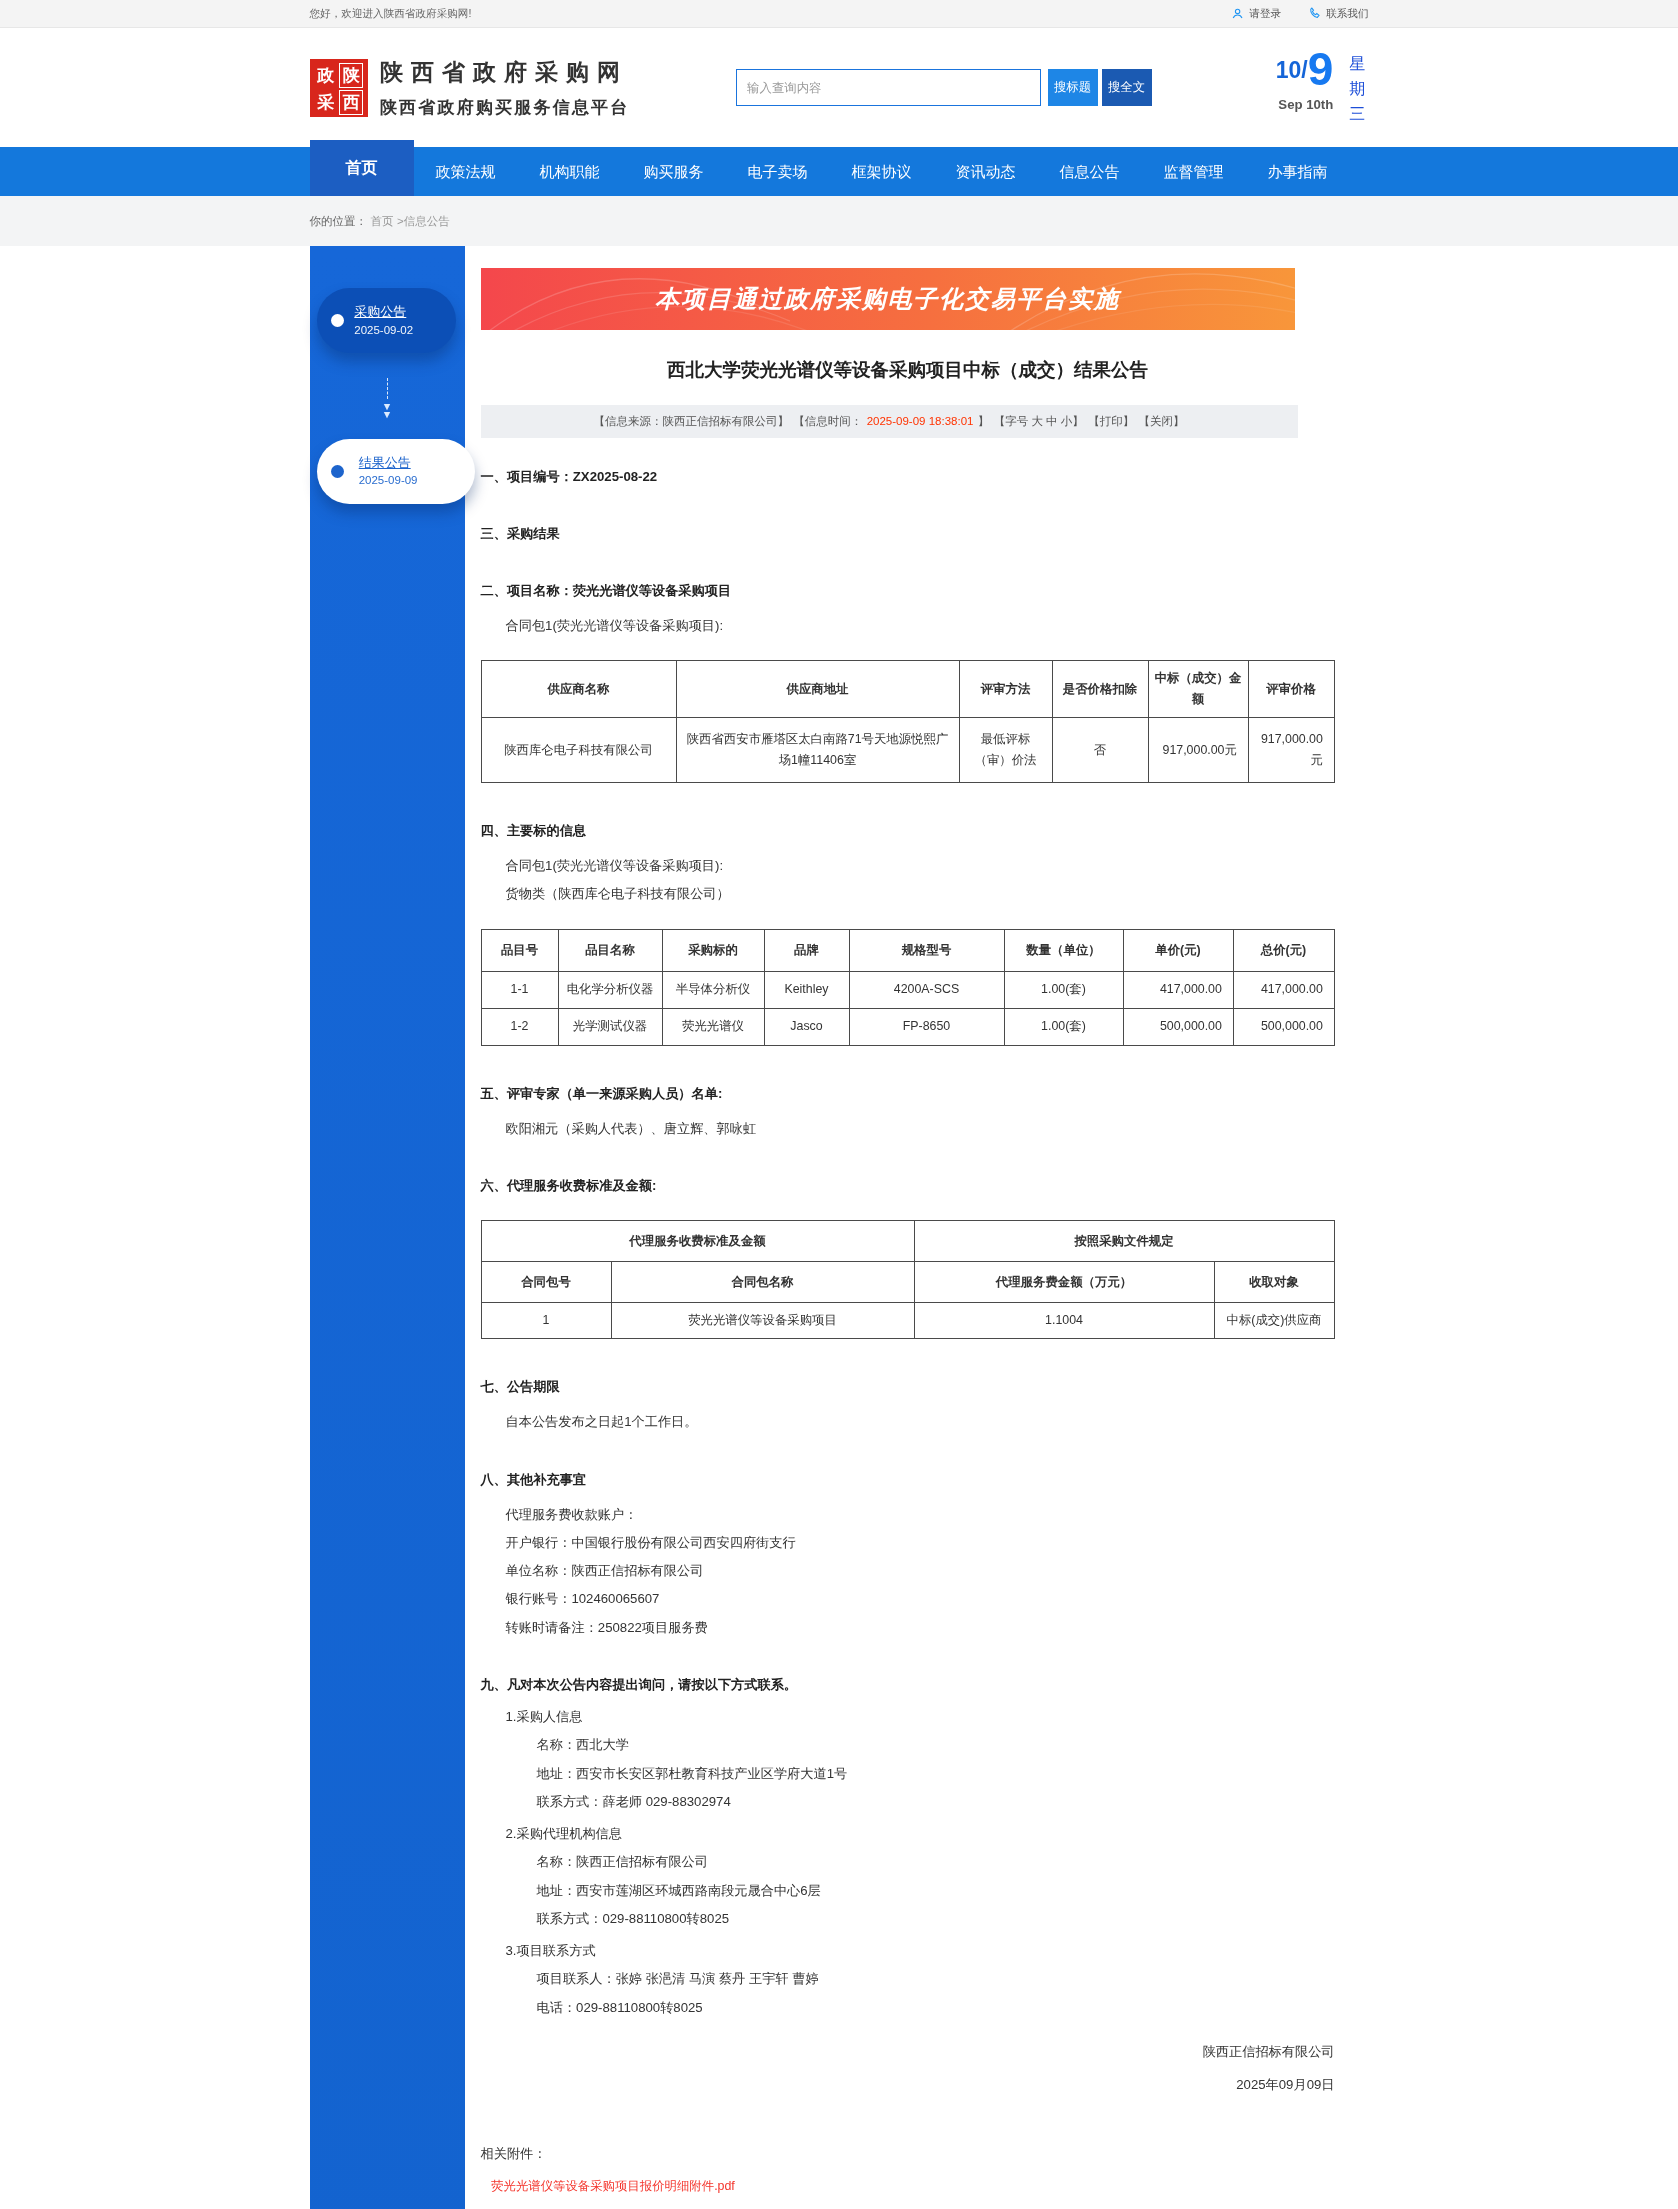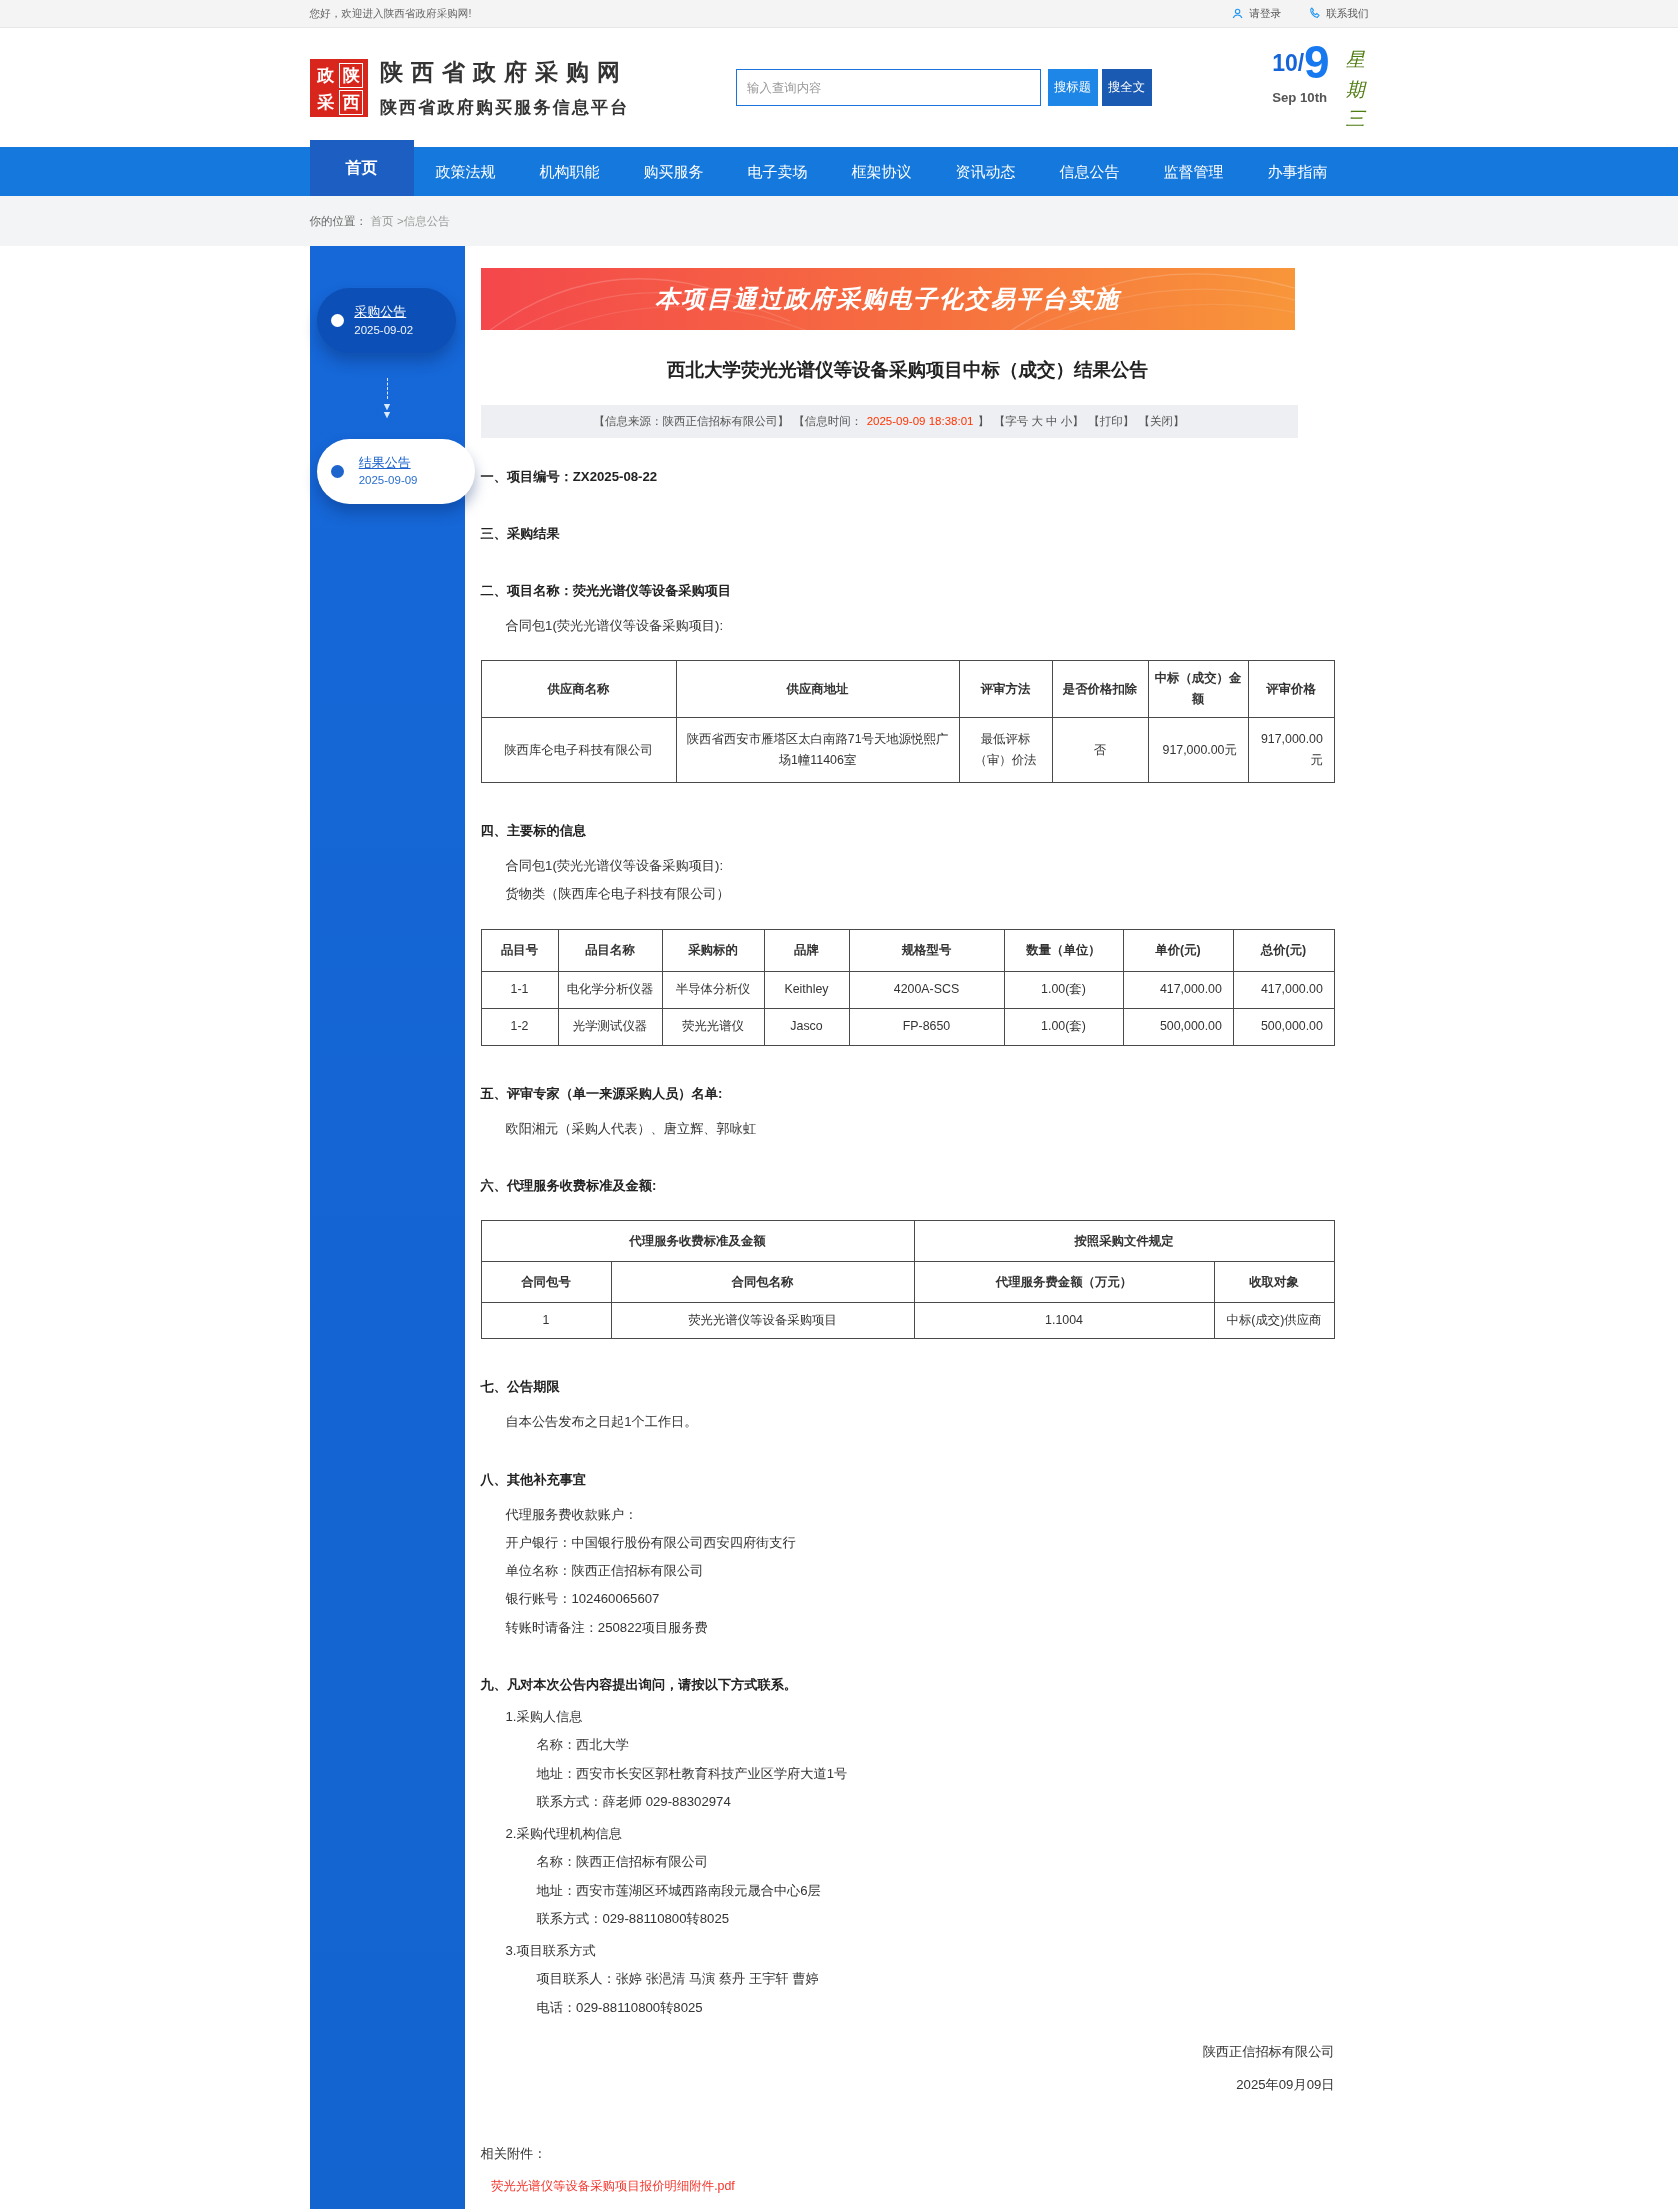--- a/index.html
+++ b/index.html
@@ -22,26 +22,26 @@
   .brand-text { margin-left:12.4px; }
   .site-name { font-size:23px; font-weight:bold; letter-spacing:8px; color:#333; white-space:nowrap; }
   .site-sub  { font-size:17px; font-weight:bold; letter-spacing:2.2px; color:#333; margin-top:8px; white-space:nowrap; }
   .search { display:flex; align-items:center; margin-left:106px; }
   .search input { width:305px; height:37px; border:1.8px solid #1a74dd; padding:0 10.6px; font-size:12.4px; color:#333; outline:none; }
   .search input::placeholder { color:#9a9a9a; }
   .sbtn { width:50px; height:37px; border:none; color:#fff; font-size:12.4px; cursor:pointer; padding:0; }
   .sbtn.title { background:#1e86e6; margin-left:7px; }
   .sbtn.full  { background:#1b5ab2; margin-left:4px; }
   .dateblock { margin-left:auto; display:flex; gap:16px; }
-  .date-left { text-align:left; }
+  .date-left { text-align:right; }
   .date-nums { display:flex; align-items:flex-start; justify-content:center; color:#1565d8; font-weight:bold; }
   .date-md { font-size:23px; margin-top:8.8px; }
   .date-big { font-size:46px; color:#1779f0; line-height:0.9; }
   .date-en { font-size:13.2px; font-weight:bold; color:#555; margin-top:7px; }
-  .weekday { width:1.2em; font-size:19px; color:#4d7c0f; line-height:1.55; word-break:break-all; margin-top:3.5px;font-style:italic; }
+  .weekday { width:1.2em; font-size:16px; color:#1d4ed8; line-height:1.55; word-break:break-all; margin-top:3.5px; }
 
   
   nav { background:#1478dc; height:49px; }
   .nav-inner { display:flex; height:49px; }
   .nav-item { width:104px; text-align:center; line-height:49px; color:#fff; font-size:15px; cursor:pointer; white-space:nowrap; }
   .nav-item.active { background:#1c5ec2; margin-top:-7px; height:56px; line-height:56px; font-weight:bold; font-size:16px; }
 
   
   .breadcrumb-band { background:#f3f4f5; height:50px; }
   .crumb { display:flex; align-items:center; height:100%; font-size:11.5px; color:#999; gap:3.5px; }

